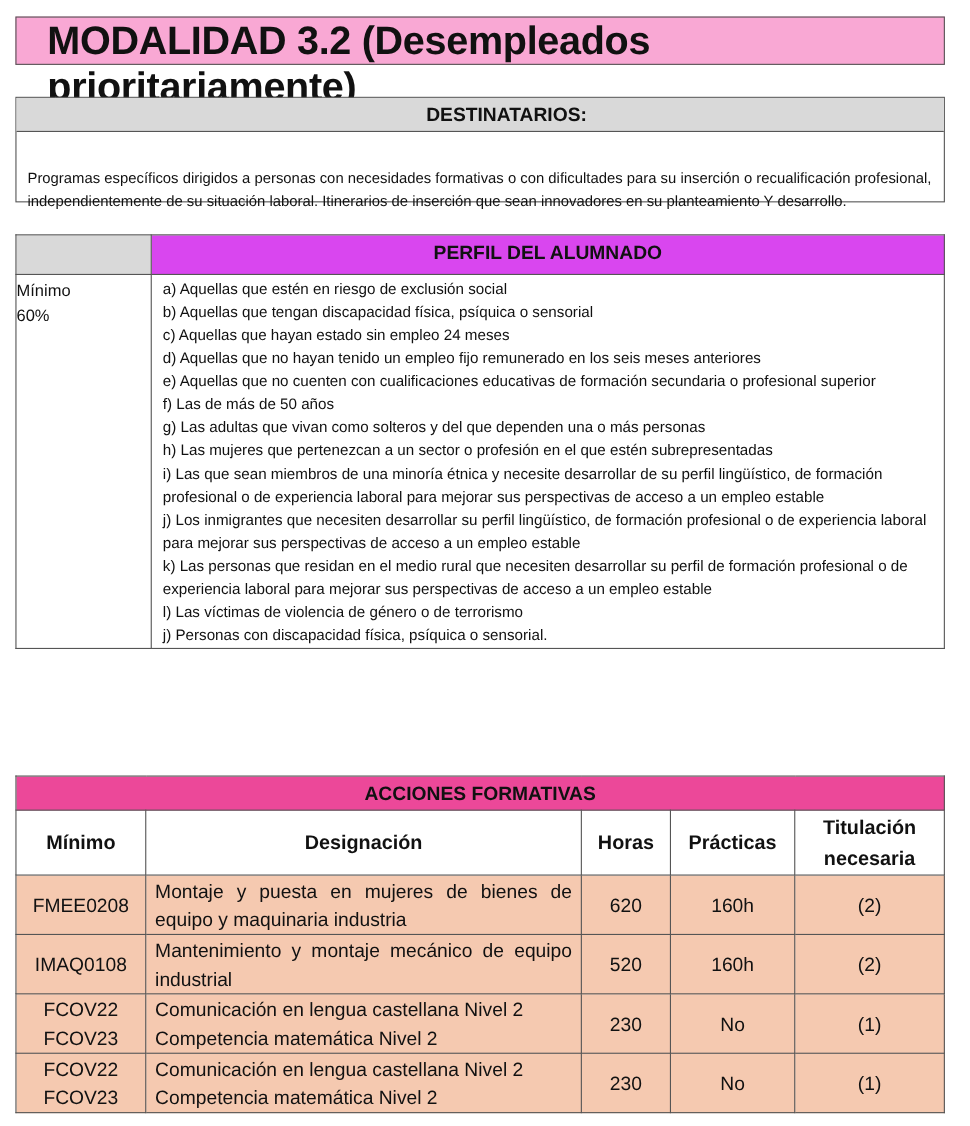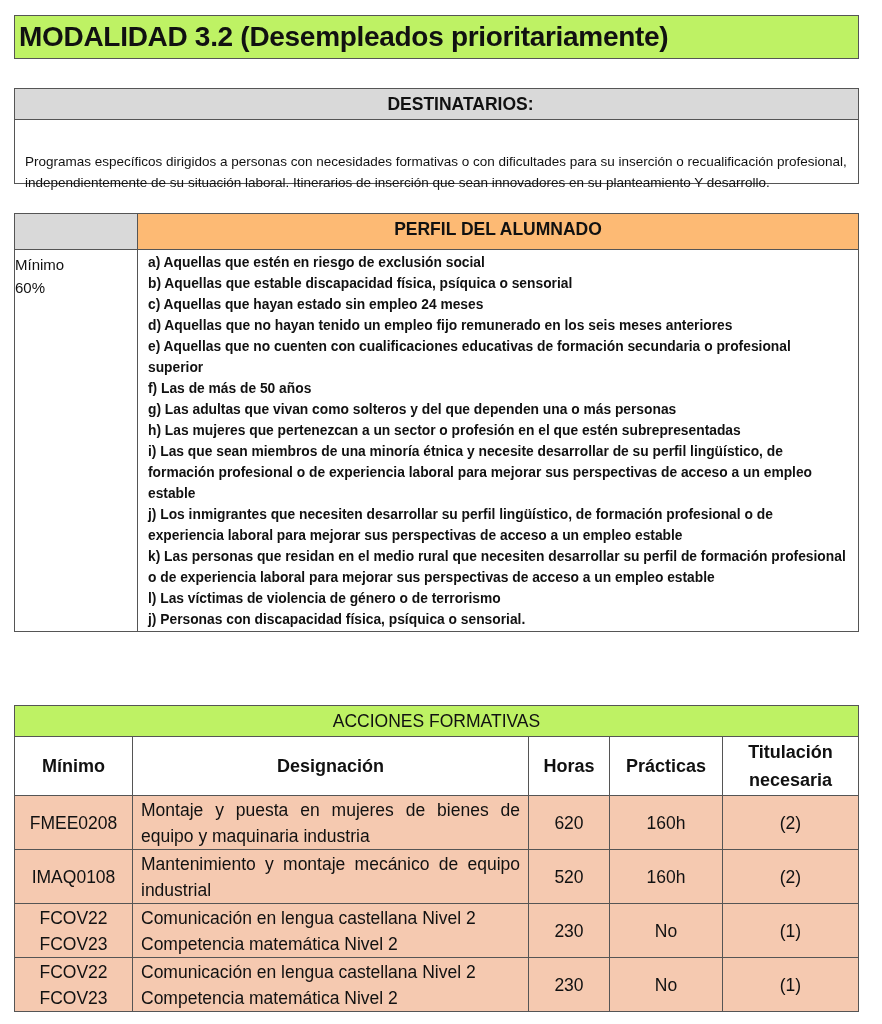--- a/index.html
+++ b/index.html
@@ -2,45 +2,45 @@
 <html><head>
 <meta charset="utf-8">
 <style>
   html, body { margin: 0; padding: 0; background: #ffffff; }
   body {
     width: 882px; height: 1024px; position: relative; overflow: hidden;
     font-family: "Liberation Sans", sans-serif; color: #111;
   }
   .box { position: absolute; left: 14px; width: 845px; box-sizing: border-box; }
   .title-box {
-    top: 15px; height: 44px; background: #bef264; border: 1.5px solid #555;
-    font-size: 28px; font-weight: bold; padding-left: 4px; line-height: 42px;
+    top: 15px; height: 44px; background: #f9a8d4; border: 1.5px solid #555;
+    font-size: 36px; font-weight: bold; padding-left: 28px; line-height: 42px;
     letter-spacing: -0.3px;
   }
   .dest { top: 88px; height: 96px; border: 1.5px solid #555; }
   .dest .hdr {
     height: 30px; background: #d9d9d9; border-bottom: 1.5px solid #555;
     text-align: center; font-weight: bold; font-size: 17.5px; line-height: 30px; padding-left: 48px;
   }
   .dest .body { font-size: 13.5px; line-height: 21px; padding: 1px 10px 0 10px; margin-top: 30px; }
 
   table { border-collapse: collapse; width: 100%; table-layout: fixed; }
   .perfil { top: 213px; }
   .perfil table { border: 1.5px solid #555; }
   .perfil td, .perfil th { border: 1.5px solid #555; vertical-align: top; }
-  .perfil th { background: #fdba74; height: 29px; font-size: 17.5px; padding: 0; line-height: 30px; }
+  .perfil th { background: #d946ef; height: 29px; font-size: 17.5px; padding: 0; line-height: 30px; }
   .perfil .lcol { width: 122px; font-size: 15px; line-height: 23px; padding: 3px 0; }
-  .perfil .items { font-size: 13.8px; line-height: 21px; padding: 2px 10px 1px 10px; font-weight: bold; }
+  .perfil .items { font-size: 13.8px; line-height: 21px; padding: 2px 10px 1px 10px; }
   .perfil .items div { white-space: normal; }
   .perfil .max-row td { height: 42px; }
 
   .acciones { top: 705px; }
   .acciones table { border: 1.5px solid #555; }
   .acciones td, .acciones th { border: 1.5px solid #555; }
-  .acciones .sec-hdr { background: #bef264; height: 30px; font-size: 17.5px; font-weight: normal; text-align: center; line-height: 30px; padding: 0; }
+  .acciones .sec-hdr { background: #ec4899; height: 30px; font-size: 17.5px; font-weight: bold; text-align: center; line-height: 30px; padding: 0; }
   .acciones .col-hdr th { height: 58px; font-size: 18px; font-weight: bold; text-align: center; line-height: 28px; padding: 0 4px; background: #fff; }
   .acciones tbody td { background: #f5c9b0; height: 53px; font-size: 17.5px; line-height: 26px; padding: 0 6px; }
   .acciones td.c { text-align: center; }
   .acciones td.desig { text-align: justify; text-align-last: left; padding: 0 8px; }
   .code div { line-height: 26px; }
 </style>
 </head>
 <body>
 
 <div class="box title-box">MODALIDAD 3.2 (Desempleados prioritariamente)</div>
@@ -57,21 +57,21 @@
       <th class="lcol" style="background:#d9d9d9"></th>
       <th>PERFIL DEL ALUMNADO</th>
     </tr>
     <tr>
       <td class="lcol">
         <div>Mínimo</div>
         <div>60%</div>
       </td>
       <td class="items" id="min-items">
             <div>a) Aquellas que estén en riesgo de exclusión social</div>
-            <div>b) Aquellas que estable discapacidad física, psíquica o sensorial</div>
+            <div>b) Aquellas que tengan discapacidad física, psíquica o sensorial</div>
             <div>c) Aquellas que hayan estado sin empleo 24 meses</div>
             <div>d) Aquellas que no hayan tenido un empleo fijo remunerado en los seis meses anteriores</div>
             <div>e) Aquellas que no cuenten con cualificaciones educativas de formación secundaria o profesional superior</div>
             <div>f) Las de más de 50 años</div>
             <div>g) Las adultas que vivan como solteros y del que dependen una o más personas</div>
             <div>h) Las mujeres que pertenezcan a un sector o profesión en el que estén subrepresentadas</div>
             <div>i) Las que sean miembros de una minoría étnica y necesite desarrollar de su perfil lingüístico, de formación profesional o de experiencia laboral para mejorar sus perspectivas de acceso a un empleo estable</div>
             <div>j) Los inmigrantes que necesiten desarrollar su perfil lingüístico, de formación profesional o de experiencia laboral para mejorar sus perspectivas de acceso a un empleo estable</div>
             <div>k) Las personas que residan en el medio rural que necesiten desarrollar su perfil de formación profesional o de experiencia laboral para mejorar sus perspectivas de acceso a un empleo estable</div>
             <div>l) Las víctimas de violencia de género o de terrorismo</div>

